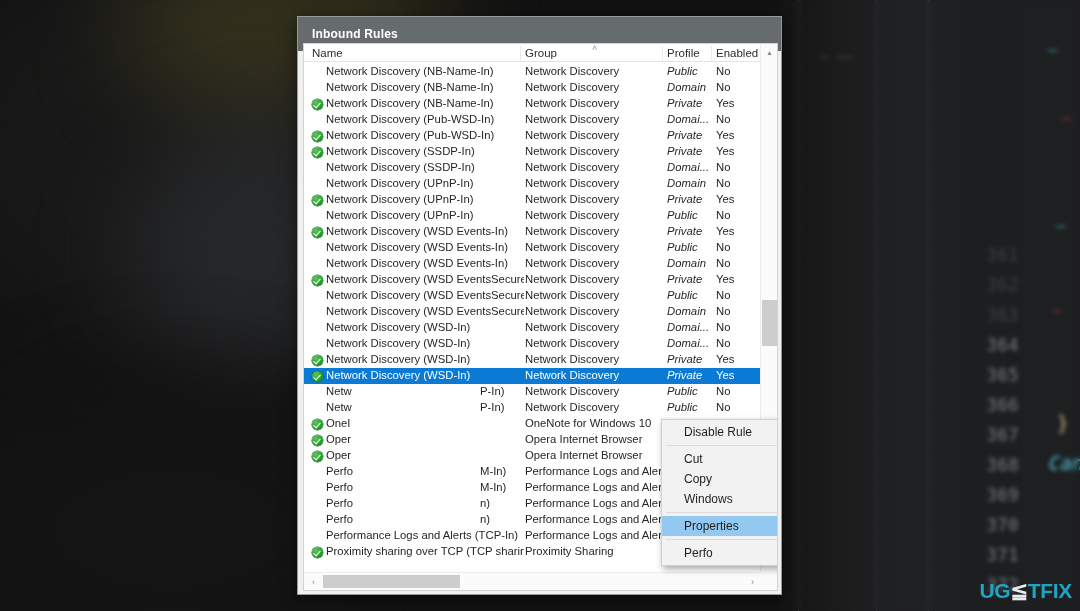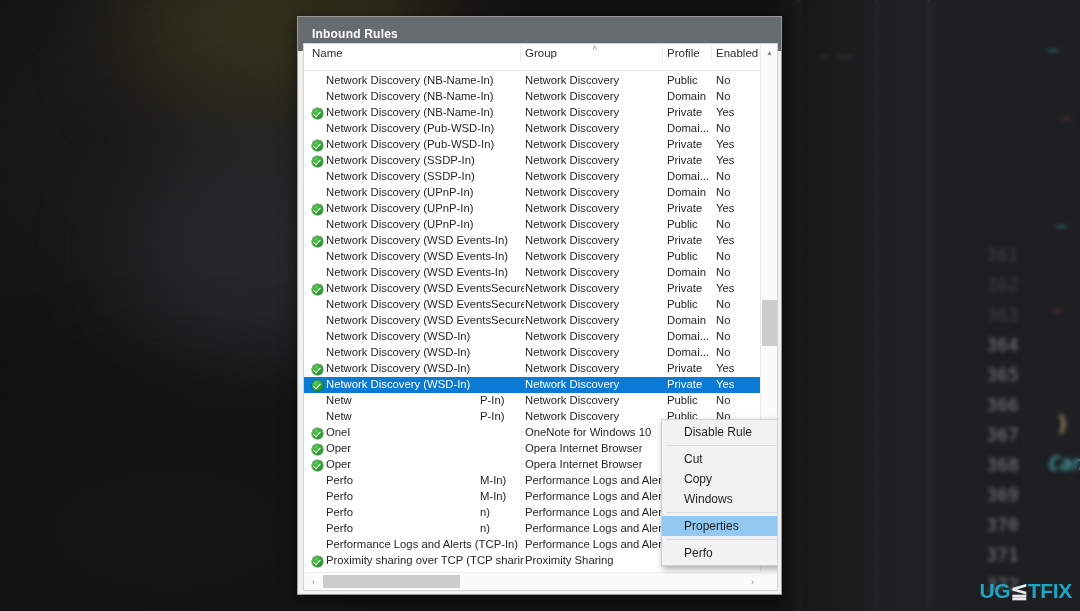--- a/index.html
+++ b/index.html
@@ -102,21 +102,21 @@
     left: 5px; top: 26px;
     width: 475px; height: 548px;
     background: #ffffff;
     border: 1px solid #d2d2d2;
     overflow: hidden;
   }
 
   
   #col-header {
     position: relative;
-    height: 27px;
+    height: 18px;
     background: #ffffff;
     border-bottom: 1px solid #e3e3e3;
   }
   .col-h {
     position: absolute;
     top: 3px;
     font-size: 11.5px;
     color: #2b2b2b;
   }
   .col-sep {
@@ -148,21 +148,21 @@
     position: absolute;
     top: 1px;
     font-size: 11.3px;
     color: #262626;
     white-space: nowrap;
     overflow: hidden;
   }
   .row.sel .cell { color: #ffffff; }
   .c-name    { left: 22px;  width: 198px; }
   .c-group   { left: 221px; width: 140px; }
-  .c-profile { left: 363px; width: 44px; }
+  .c-profile { left: 363px; width: 44px; font-style: italic; }
   .c-enabled { left: 412px; width: 40px; }
 
   .chk {
     position: absolute;
     left: 8px; top: 3px;
     width: 11px; height: 11px;
     border-radius: 50%;
     background: radial-gradient(circle at 35% 30%, #5fc85f 0%, #1f9a27 65%, #147a1c 100%);
     box-shadow: 0 0 0 .5px #0f6b15;
   }

